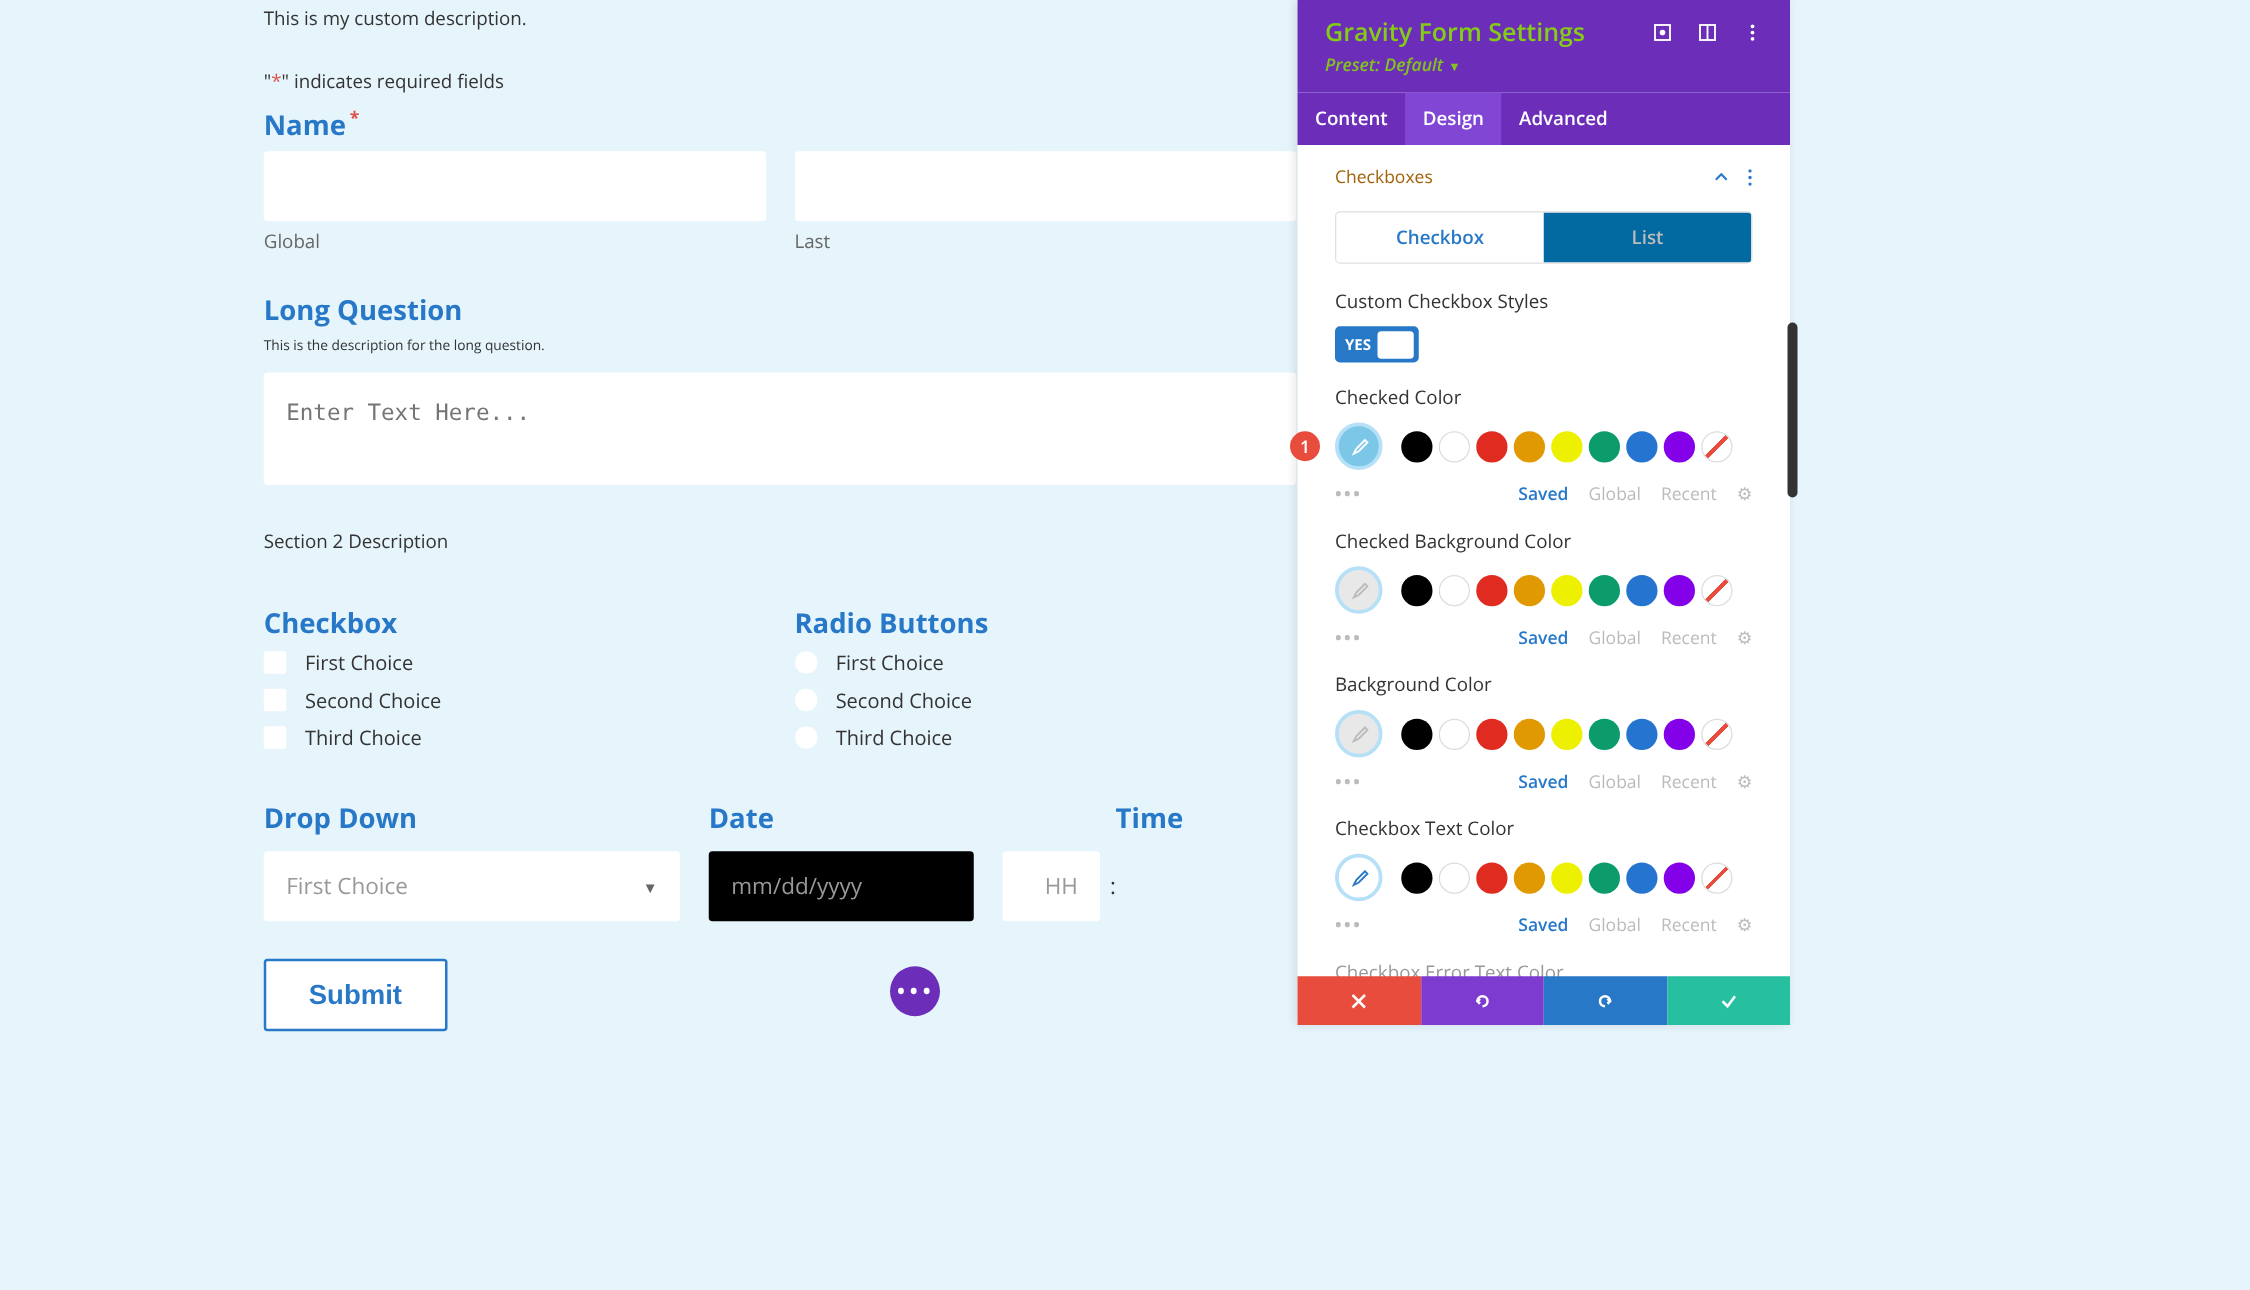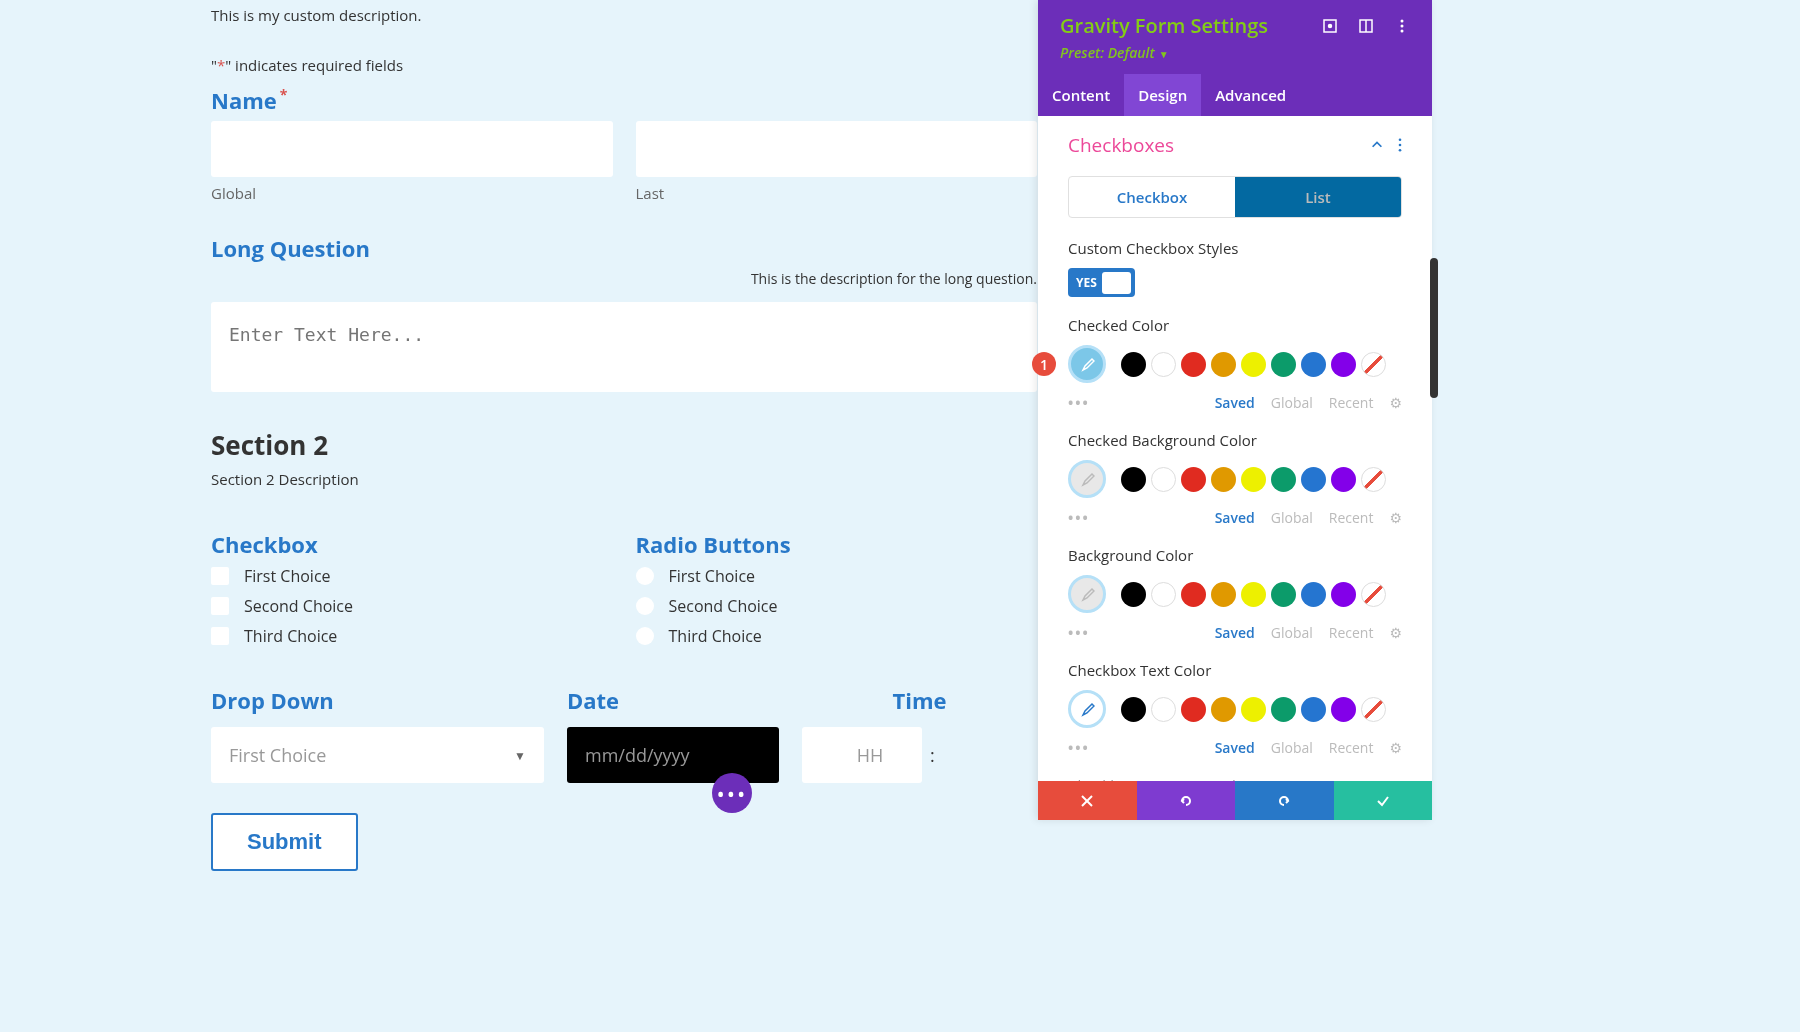--- a/index.html
+++ b/index.html
@@ -9,59 +9,59 @@
 .form-canvas { position: absolute; left: 0; top: 0; width: 1037px; height: 100%; padding-left: 211px; padding-top: 5px; }
 .form-desc { color: #333; font-size: 15px; margin-bottom: 30px; }
 .req-note { color: #333; font-size: 15px; margin-bottom: 10px; }
 .req-note .ast { color: #d9534f; }
 .field-label { color: #2878c8; font-size: 22px; font-weight: 700; margin-bottom: 6px; }
 .field-label .ast { color: #d9534f; font-size: 14px; vertical-align: top; margin-left: 3px; }
 .name-row { display: flex; gap: 23px; margin-bottom: 30px; }
 .name-col { flex: 1; }
 .text-input { width: 100%; height: 56px; background: #fff; border: none; border-radius: 3px; padding: 0 18px; font-size: 18px; margin-bottom: 6px; }
 .sub-label { color: #666; font-size: 15px; }
-.field-desc { color: #333; font-size: 14px; margin-bottom: 14px; text-align: right; }
+.field-desc { color: #333; font-size: 11px; margin-bottom: 14px; }
 .textarea { width: 100%; height: 90px; background: #fff; border: none; border-radius: 3px; padding: 22px 18px; font-size: 18px; color: #666; margin-bottom: 30px; resize: none; }
 .section-title { color: #333; font-size: 26px; font-weight: 700; margin-bottom: 6px; }
 .section-desc { color: #333; font-size: 15px; margin-bottom: 40px; }
 .choice-row { display: flex; gap: 23px; margin-bottom: 30px; }
 .choice-col { flex: 1; }
 .choice-item { display: flex; align-items: center; margin-bottom: 8px; font-size: 16px; color: #333; }
 .cb-box { width: 18px; height: 18px; background: #fff; margin-right: 15px; border-radius: 2px; }
 .rb-box { width: 18px; height: 18px; background: #fff; margin-right: 15px; border-radius: 50%; }
 .bottom-row { display: flex; gap: 23px; margin-bottom: 30px; align-items: flex-start; }
 .bottom-col-1 { width: 333px; }
 .bottom-col-2 { width: 212px; }
 .bottom-col-3 { flex: 1; }
 .dropdown { width: 100%; height: 56px; background: #fff; border-radius: 3px; padding: 0 18px; display: flex; align-items: center; justify-content: space-between; color: #999; font-size: 18px; margin-top: 12px; }
 .dd-arrow { color: #666; font-size: 12px; }
 .date-input { width: 100%; height: 56px; background: #000000; border-radius: 3px; padding: 0 18px; display: flex; align-items: center; color: #999; font-size: 18px; margin-top: 12px; }
 .time-group { display: flex; align-items: center; margin-top: 12px; }
-.time-input { width: 120px; height: 56px; background: #fff; border-radius: 3px; display: flex; align-items: center; justify-content: center; color: #999; font-size: 18px; padding-left: 16px; }
+.time-input { width: 78px; height: 56px; background: #fff; border-radius: 3px; display: flex; align-items: center; justify-content: center; color: #999; font-size: 18px; padding-left: 16px; }
 .time-colon { margin: 0 8px; color: #333; font-size: 18px; }
 .time-label-wrap { text-align: center; }
 .time-label-wrap .field-label { text-align: left; }
 .submit-btn { padding: 14px 34px; border: 2px solid #2878c8; background: #fff; color: #2878c8; font-size: 22px; font-weight: 600; border-radius: 3px; cursor: pointer; }
 
 .fab { position: absolute; left: 712px; top: 773px; width: 40px; height: 40px; border-radius: 50%; background: #6c2eb9; display: flex; align-items: center; justify-content: center; color: #fff; font-size: 22px; letter-spacing: 2px; }
 
 
 .panel { position: absolute; right: 368px; top: 0; width: 394px; height: 820px; background: #fff; box-shadow: -2px 0 8px rgba(0,0,0,0.1); }
 .panel-header { background: #6c2eb9; color: #84cc16; padding: 12px 22px; }
 .panel-title-row { display: flex; align-items: center; justify-content: space-between; }
 .panel-title { font-size: 20px; font-weight: 600; }
 .panel-icons { display: flex; gap: 20px; }
 .panel-icon { width: 16px; height: 16px; cursor: pointer; }
 .preset-row { margin-top: 4px; font-size: 14px; font-weight: 600; opacity: 0.95; font-style: italic; }
 .preset-arrow { font-size: 10px; margin-left: 4px; }
 .tabs { display: flex; background: #6c2eb9; }
 .tab { flex: 0 0 auto; padding: 11px 14px; color: #fff; font-size: 15px; font-weight: 600; cursor: pointer; }
 .tab.active { background: #8146d4; }
 .section-header { display: flex; align-items: center; justify-content: space-between; padding: 16px 30px 8px 30px; }
-.section-name { color: #ec4899; font-size: 19px; font-weight: 400; }
+.section-name { color: #a16207; font-size: 14px; font-weight: 400; }
 .section-controls { display: flex; align-items: center; gap: 14px; color: #2878c8; font-size: 14px; }
 .pill-tabs { display: flex; margin: 10px 30px 20px 30px; border: 1px solid #e0e0e0; border-radius: 4px; overflow: hidden; }
 .pill-tab { flex: 1; text-align: center; padding: 10px 0; font-size: 15px; font-weight: 600; cursor: pointer; }
 .pill-tab.active { color: #2878c8; }
 .pill-tab.inactive { color: #bbb; background: #0369a1; }
 .setting-block { padding: 0 30px; margin-bottom: 18px; }
 .setting-label { color: #333; font-size: 15px; margin-bottom: 10px; }
 .toggle { width: 67px; height: 29px; background: #2878c8; border-radius: 4px; display: flex; align-items: center; padding: 2px 4px; cursor: pointer; }
 .toggle-text { color: #fff; font-size: 12px; font-weight: 700; margin-left: 4px; }
 .toggle-knob { width: 29px; height: 22px; background: #fff; border-radius: 3px; margin-left: auto; }
@@ -112,21 +112,20 @@
     <div class="name-col">
       <input class="text-input" type="text" style="">
       <div class="sub-label">Last</div>
     </div>
   </div>
 
   <div class="field-label">Long Question</div>
   <div class="field-desc">This is the description for the long question.</div>
   <textarea class="textarea" placeholder="Enter Text Here..." style=""></textarea>
 
-  <div class="section-title">Section 2</div>
   <div class="section-desc">Section 2 Description</div>
 
   <div class="choice-row">
     <div class="choice-col">
       <div class="field-label">Checkbox</div>
       <div class="choice-item">
           <div class="cb-box"></div>
           <span>First Choice</span>
         </div>
       <div class="choice-item">

